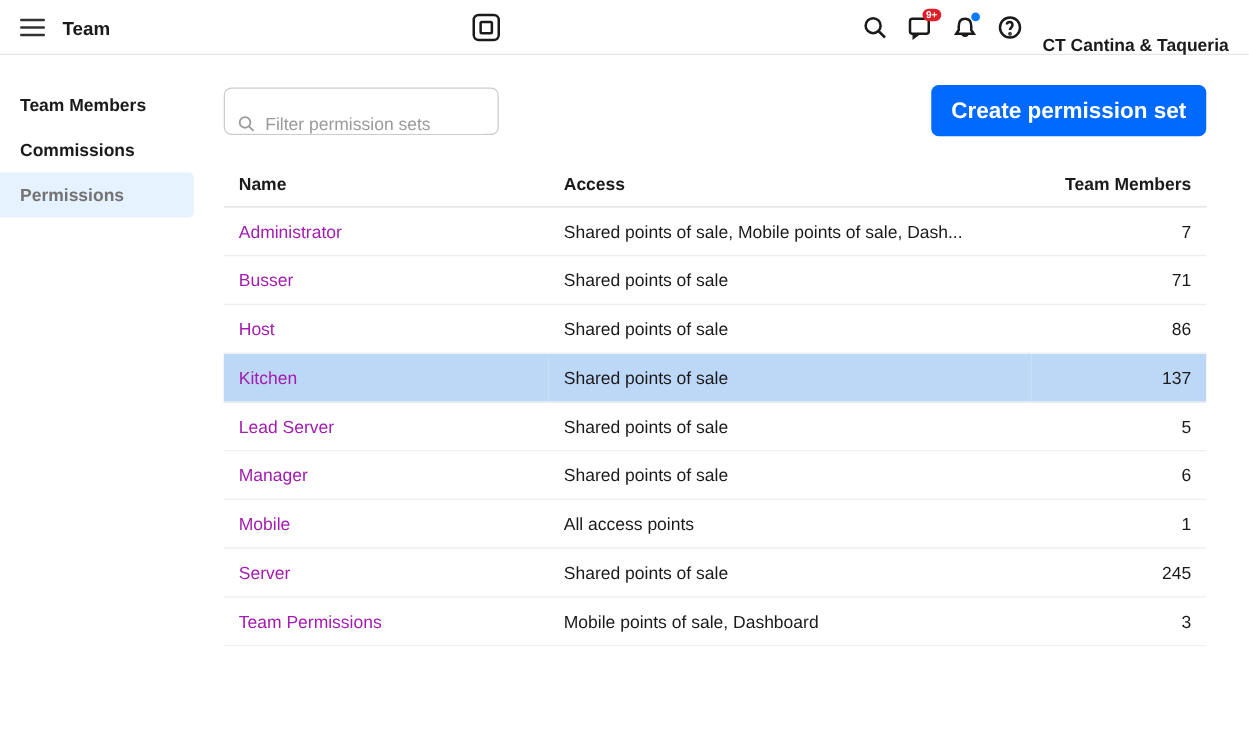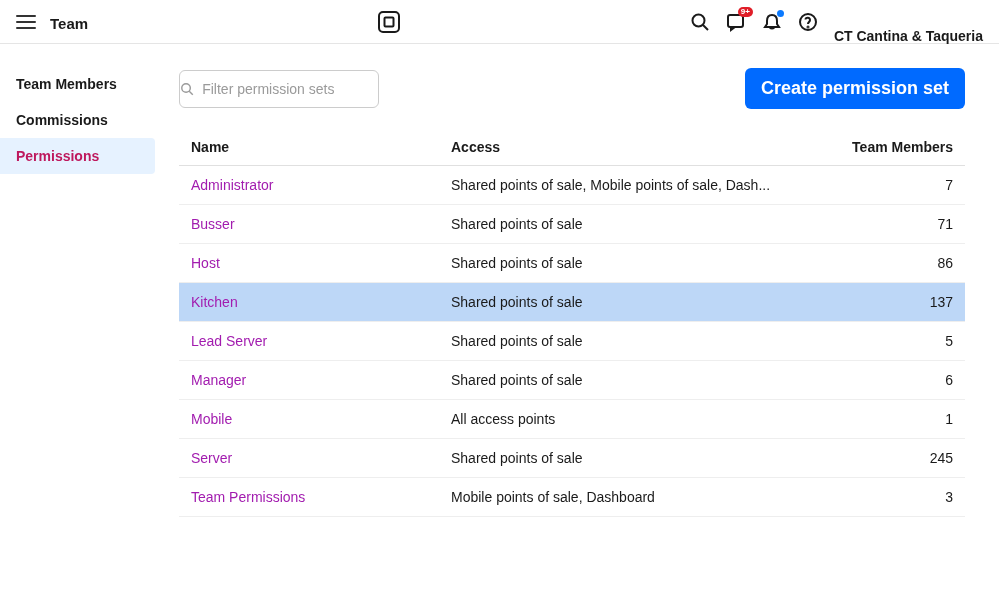--- a/index.html
+++ b/index.html
@@ -13,24 +13,24 @@
   .header-title { font-weight: 700; font-size: 15px; }
   .logo { width: 22px; height: 22px; border: 2.5px solid #1a1a1a; border-radius: 5px; position: relative; }
   .logo::after { content: ""; position: absolute; top: 50%; left: 50%; width: 7px; height: 7px; border: 2px solid #1a1a1a; border-radius: 2px; transform: translate(-50%,-50%); }
   .icon-btn { width: 20px; height: 20px; cursor: pointer; position: relative; }
   .badge-red { position: absolute; top: -5px; right: -7px; background: #e01e28; color: #fff; font-size: 8px; font-weight: 700; border-radius: 7px; padding: 1px 3px; line-height: 1; }
   .badge-blue { position: absolute; top: -2px; right: -2px; width: 7px; height: 7px; background: #0b7aff; border-radius: 50%; }
   .account-name { font-weight: 700; font-size: 14px; white-space: nowrap; margin-top: 29px; }
   .layout { display: flex; }
   .sidebar { width: 155px; padding-top: 22px; }
   .side-item { padding: 10px 16px; font-weight: 700; font-size: 14px; cursor: pointer; }
-  .side-item.active { background: #e6f2ff; color: #be185d; border-radius: 0 4px 4px 0; }
+  .side-item.active { background: #e6f2ff; color: #737373; border-radius: 0 4px 4px 0; }
   .main { flex: 1; padding: 24px 20px 0 24px; max-width: 830px; }
   .toolbar { display: flex; justify-content: space-between; align-items: center; margin-bottom: 20px; }
-  .search-wrap { display: flex; align-items: center; border: 1px solid #ccc; border-radius: 6px; width: 200px; height: 38px; padding: 0 0; gap: 8px; }
+  .search-wrap { display: flex; align-items: flex-end; border: 1px solid #ccc; border-radius: 6px; width: 220px; height: 38px; padding: 0 10px; gap: 8px; }
   .search-wrap input { border: none; outline: none; font-size: 14px; width: 100%; }
   .search-wrap input::placeholder { color: #9a9a9a; }
   .primary-btn { background: #006aff; color: #fff; border: none; border-radius: 6px; padding: 10px 16px; font-weight: 600; font-size: 18px; cursor: pointer; }
   .table { width: 100%; border-collapse: collapse; }
   .table th { text-align: left; font-weight: 700; font-size: 14px; padding: 10px 12px; border-bottom: 1px solid #e0e0e0; }
   .table th:last-child { text-align: right; }
   .table td { padding: 11px 12px; border-bottom: 1px solid #eeeeee; font-size: 14px; }
   .table td:first-child a { color: #a21caf; text-decoration: none; }
   .table td:last-child { text-align: right; }
   .table tr.selected td { background: #bdd7f7; }

